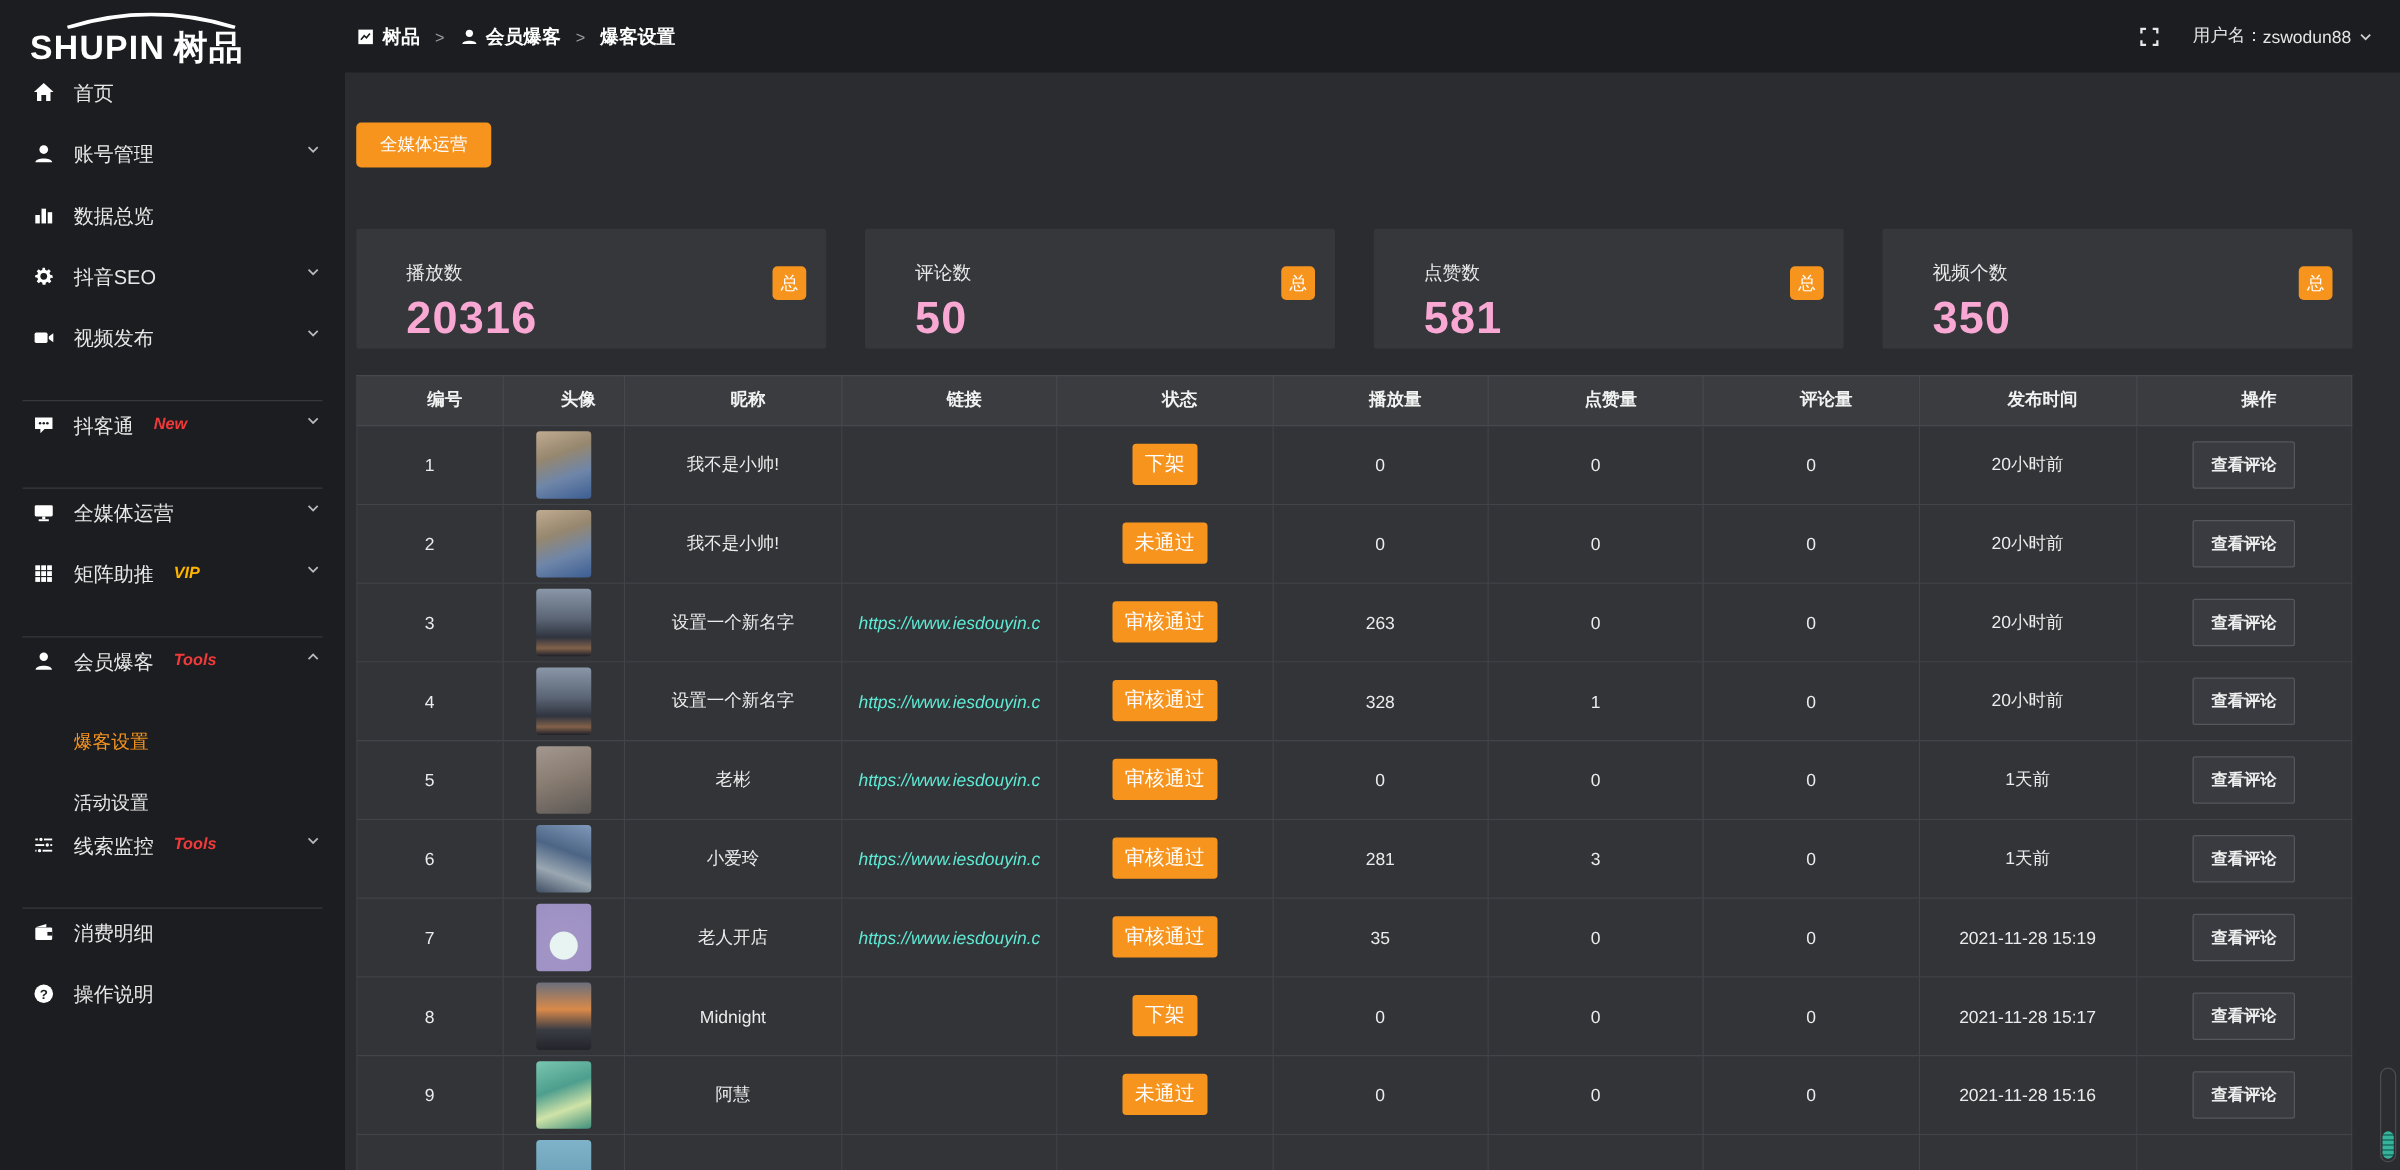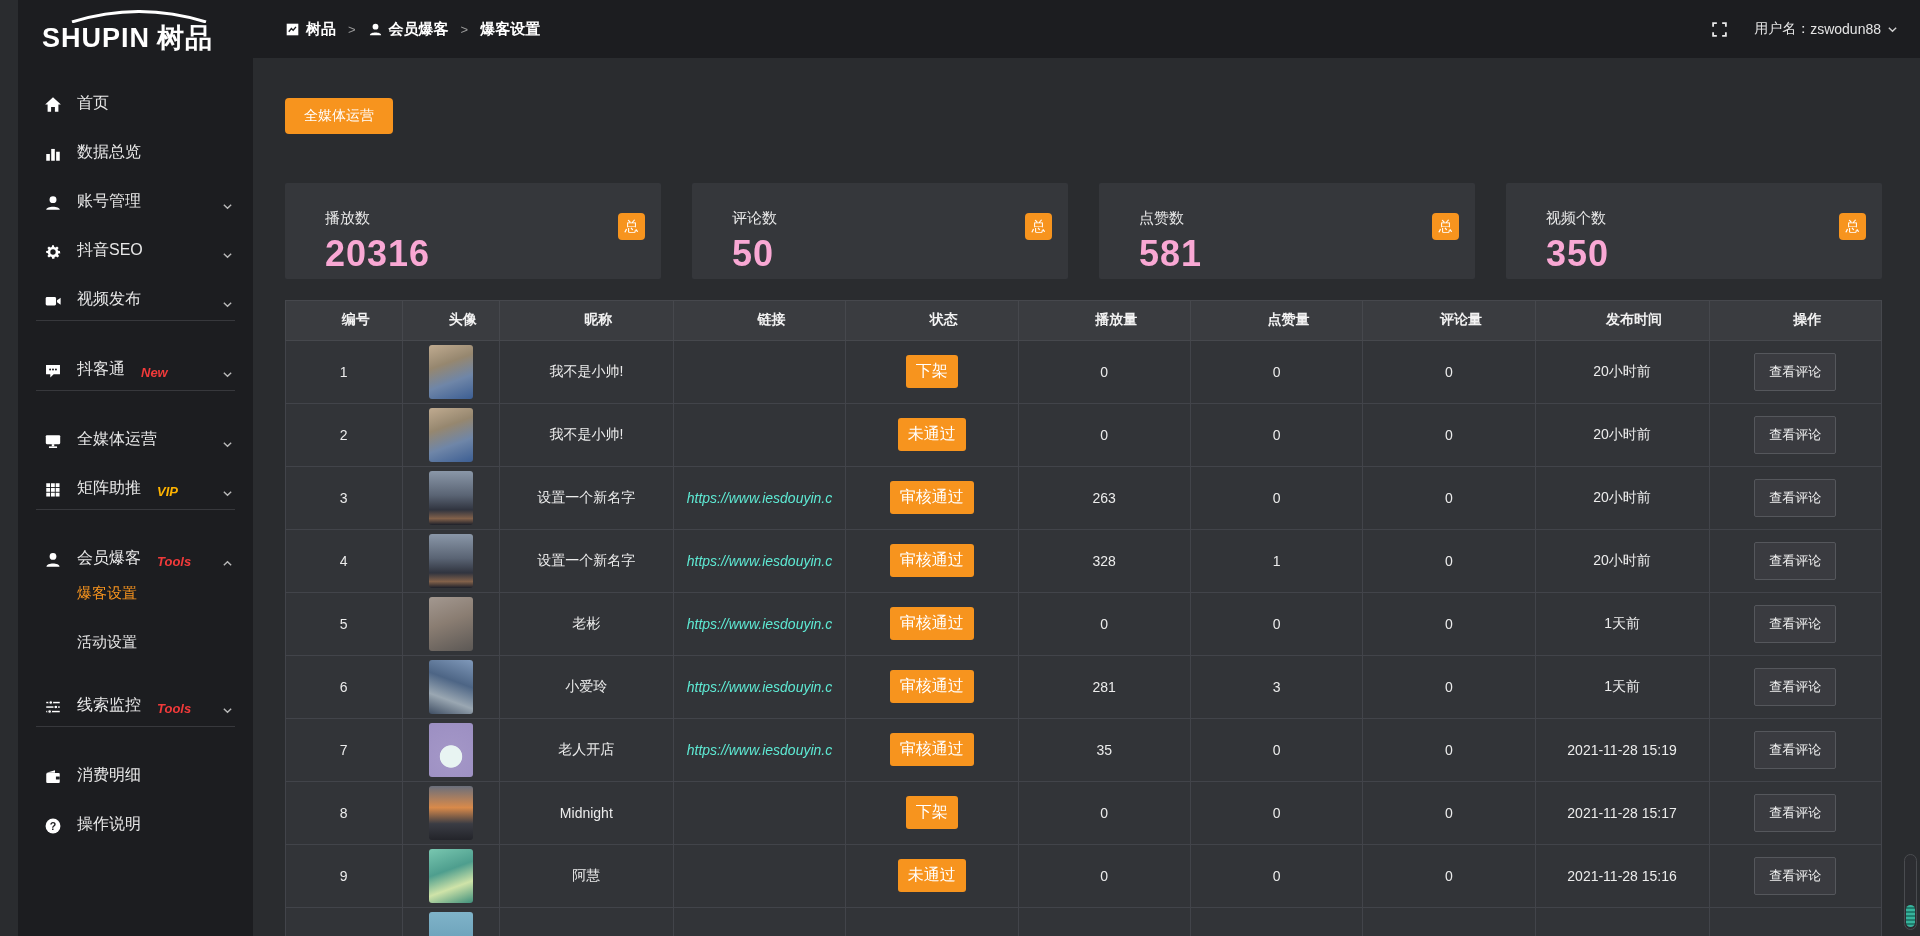--- a/index.html
+++ b/index.html
@@ -2,28 +2,28 @@
 <html><head>
 <meta charset="utf-8">
 <style>
   * { margin:0; padding:0; box-sizing:border-box; }
   html,body { width:1920px; height:936px; overflow:hidden; background:#2a2c2f;
               font-family:"Liberation Sans","DejaVu Sans",sans-serif; }
 
   .app { position:relative; width:1920px; height:936px; }
 
   
-  .sidebar { position:absolute; left:18px; top:0; width:235px; height:100%;
+  .sidebar { position:absolute; left:0; top:0; width:276px; height:100%;
              background:#1c1d20; color:#e8e8e8; z-index:3; }
   .logo { padding:10px 0 6px 24px; cursor:pointer; }
   .logo-arc { display:block; margin-left:26px; }
   .logo-text { font-size:27px; font-weight:bold; letter-spacing:1px; color:#fff; line-height:30px; white-space:nowrap; }
   .logo-cn { margin-left:7px; }
   .side-nav { margin-top:6px; }
-  .side-item { display:flex; align-items:flex-end; height:49px; padding:0 20px 0 26px;
+  .side-item { display:flex; align-items:flex-start; height:49px; padding:0 20px 0 26px;
                font-size:16px; color:#e8e8e8; cursor:pointer; }
   .side-item .ico { width:18px; height:18px; margin-right:15px; flex:0 0 18px; display:flex; align-items:center; }
   .side-item .ico svg { width:18px; height:18px; }
   .side-label { flex:0 0 auto; }
   .side-badge { font-size:13px; font-weight:bold; font-style:italic; margin-left:16px; }
   .side-chevron { margin-left:auto; display:flex; }
   .side-sub { display:flex; align-items:center; height:49px; padding-left:59px; font-size:15px; color:#e6e6e6; cursor:pointer; }
   .side-divider { border-top:1px solid #37383c; margin:10px 18px; }
 
   
@@ -57,21 +57,21 @@
   th { height:40px; background:#3a3c40; border:1px solid #46484d; color:#f2f2f2;
        font-size:14px; font-weight:bold; text-align:center;padding-left:24px; }
   td { height:63px; background:#323438; border:1px solid #42444a; color:#ececec;
        font-size:14px; text-align:center; vertical-align:middle; overflow:hidden; }
   .avatar { width:44px; height:54px; border-radius:3px; margin:0 auto; }
   .cell-link { display:block; color:#5eead4; text-decoration:none; white-space:nowrap;
                overflow:hidden; padding:0 6px; cursor:pointer;font-style:italic; }
   .status-badge { display:inline-block; background:#f7941e; color:#fff; font-size:16px;
                   padding:6px 10px; border-radius:3px; cursor:pointer; }
   .action-btn { background:#3a3b40; border:1px solid #55575c; color:#f0f0f0; font-size:13px;
-                padding:9px 14px; border-radius:2px; cursor:pointer; font-family:inherit; }
+                padding:9px 14px; border-radius:2px; cursor:pointer; font-family:inherit;font-weight:bold; }
 
   
   .scrollbar { position:absolute; right:3px; bottom:6px; width:13px; height:76px;
                background:#2c2d31; border:1px solid #4a4c50; border-radius:7px; z-index:5; overflow:hidden; cursor:pointer; }
   .scroll-thumb { position:absolute; left:1px; right:1px; bottom:2px; height:22px; border-radius:5px;
                   background:repeating-linear-gradient(180deg,#37b39c 0 2px,#1f7f6e 2px 4px); }
 </style>
 </head>
 <body>
 
@@ -91,40 +91,40 @@
           <span class="ico">
             <svg viewBox="0 0 16 16">
               <path fill="#ffffff" d="M8 1.2 15 7.6h-2.2V14H9.7V9.8H6.3V14H3.2V7.6H1Z"></path>
             </svg>
           </span>
           <span class="side-label">首页</span>
         </div>
         <div class="side-item">
           <span class="ico">
             <svg viewBox="0 0 16 16">
+              <circle cx="8" cy="5" r="3.1" fill="#ffffff"></circle>
+              <path fill="#ffffff" d="M2 14c0-3.6 12-3.6 12 0Z"></path>
+            </svg>
+          </span>
+          <span class="side-label">账号管理</span>
+          <span class="side-chevron">
+            <svg width="11" height="11" viewBox="0 0 12 12">
+              <path d="M2 4l4 4 4-4" stroke="#b9b9b9" stroke-width="1.5" fill="none"></path>
+            </svg>
+          </span>
+        </div>
+        <div class="side-item">
+          <span class="ico">
+            <svg viewBox="0 0 16 16">
               <rect x="2" y="8" width="3.2" height="6" fill="#ffffff"></rect>
               <rect x="6.4" y="3.5" width="3.2" height="10.5" fill="#ffffff"></rect>
               <rect x="10.8" y="6" width="3.2" height="8" fill="#ffffff"></rect>
             </svg>
           </span>
           <span class="side-label">数据总览</span>
-        </div>
-        <div class="side-item">
-          <span class="ico">
-            <svg viewBox="0 0 16 16">
-              <circle cx="8" cy="5" r="3.1" fill="#ffffff"></circle>
-              <path fill="#ffffff" d="M2 14c0-3.6 12-3.6 12 0Z"></path>
-            </svg>
-          </span>
-          <span class="side-label">账号管理</span>
-          <span class="side-chevron">
-            <svg width="11" height="11" viewBox="0 0 12 12">
-              <path d="M2 4l4 4 4-4" stroke="#b9b9b9" stroke-width="1.5" fill="none"></path>
-            </svg>
-          </span>
         </div>
         <div class="side-item">
           <span class="ico">
             <svg viewBox="0 0 16 16">
               <path fill="#ffffff" d="m14.5 9.3-1.6-.3q-.2.7-.5 1.2l1 1.3-1.4 1.4-1.3-1q-.6.4-1.2.5l-.3 1.6H7.2l-.3-1.6q-.7-.2-1.2-.5l-1.3 1L3 11.5l1-1.3q-.4-.6-.5-1.2l-1.6-.3V7.2l1.6-.3q.2-.7.5-1.2l-1-1.3L4.4 3l1.3 1q.6-.4 1.2-.5l.3-1.6h1.6l.3 1.6q.7.2 1.2.5l1.3-1 1.4 1.4-1 1.3q.4.6.5 1.2l1.6.3Z"></path>
               <circle cx="8" cy="8" r="2.4" fill="#1c1d20"></circle>
             </svg>
           </span>
           <span class="side-label">抖音SEO</span>
           <span class="side-chevron">

